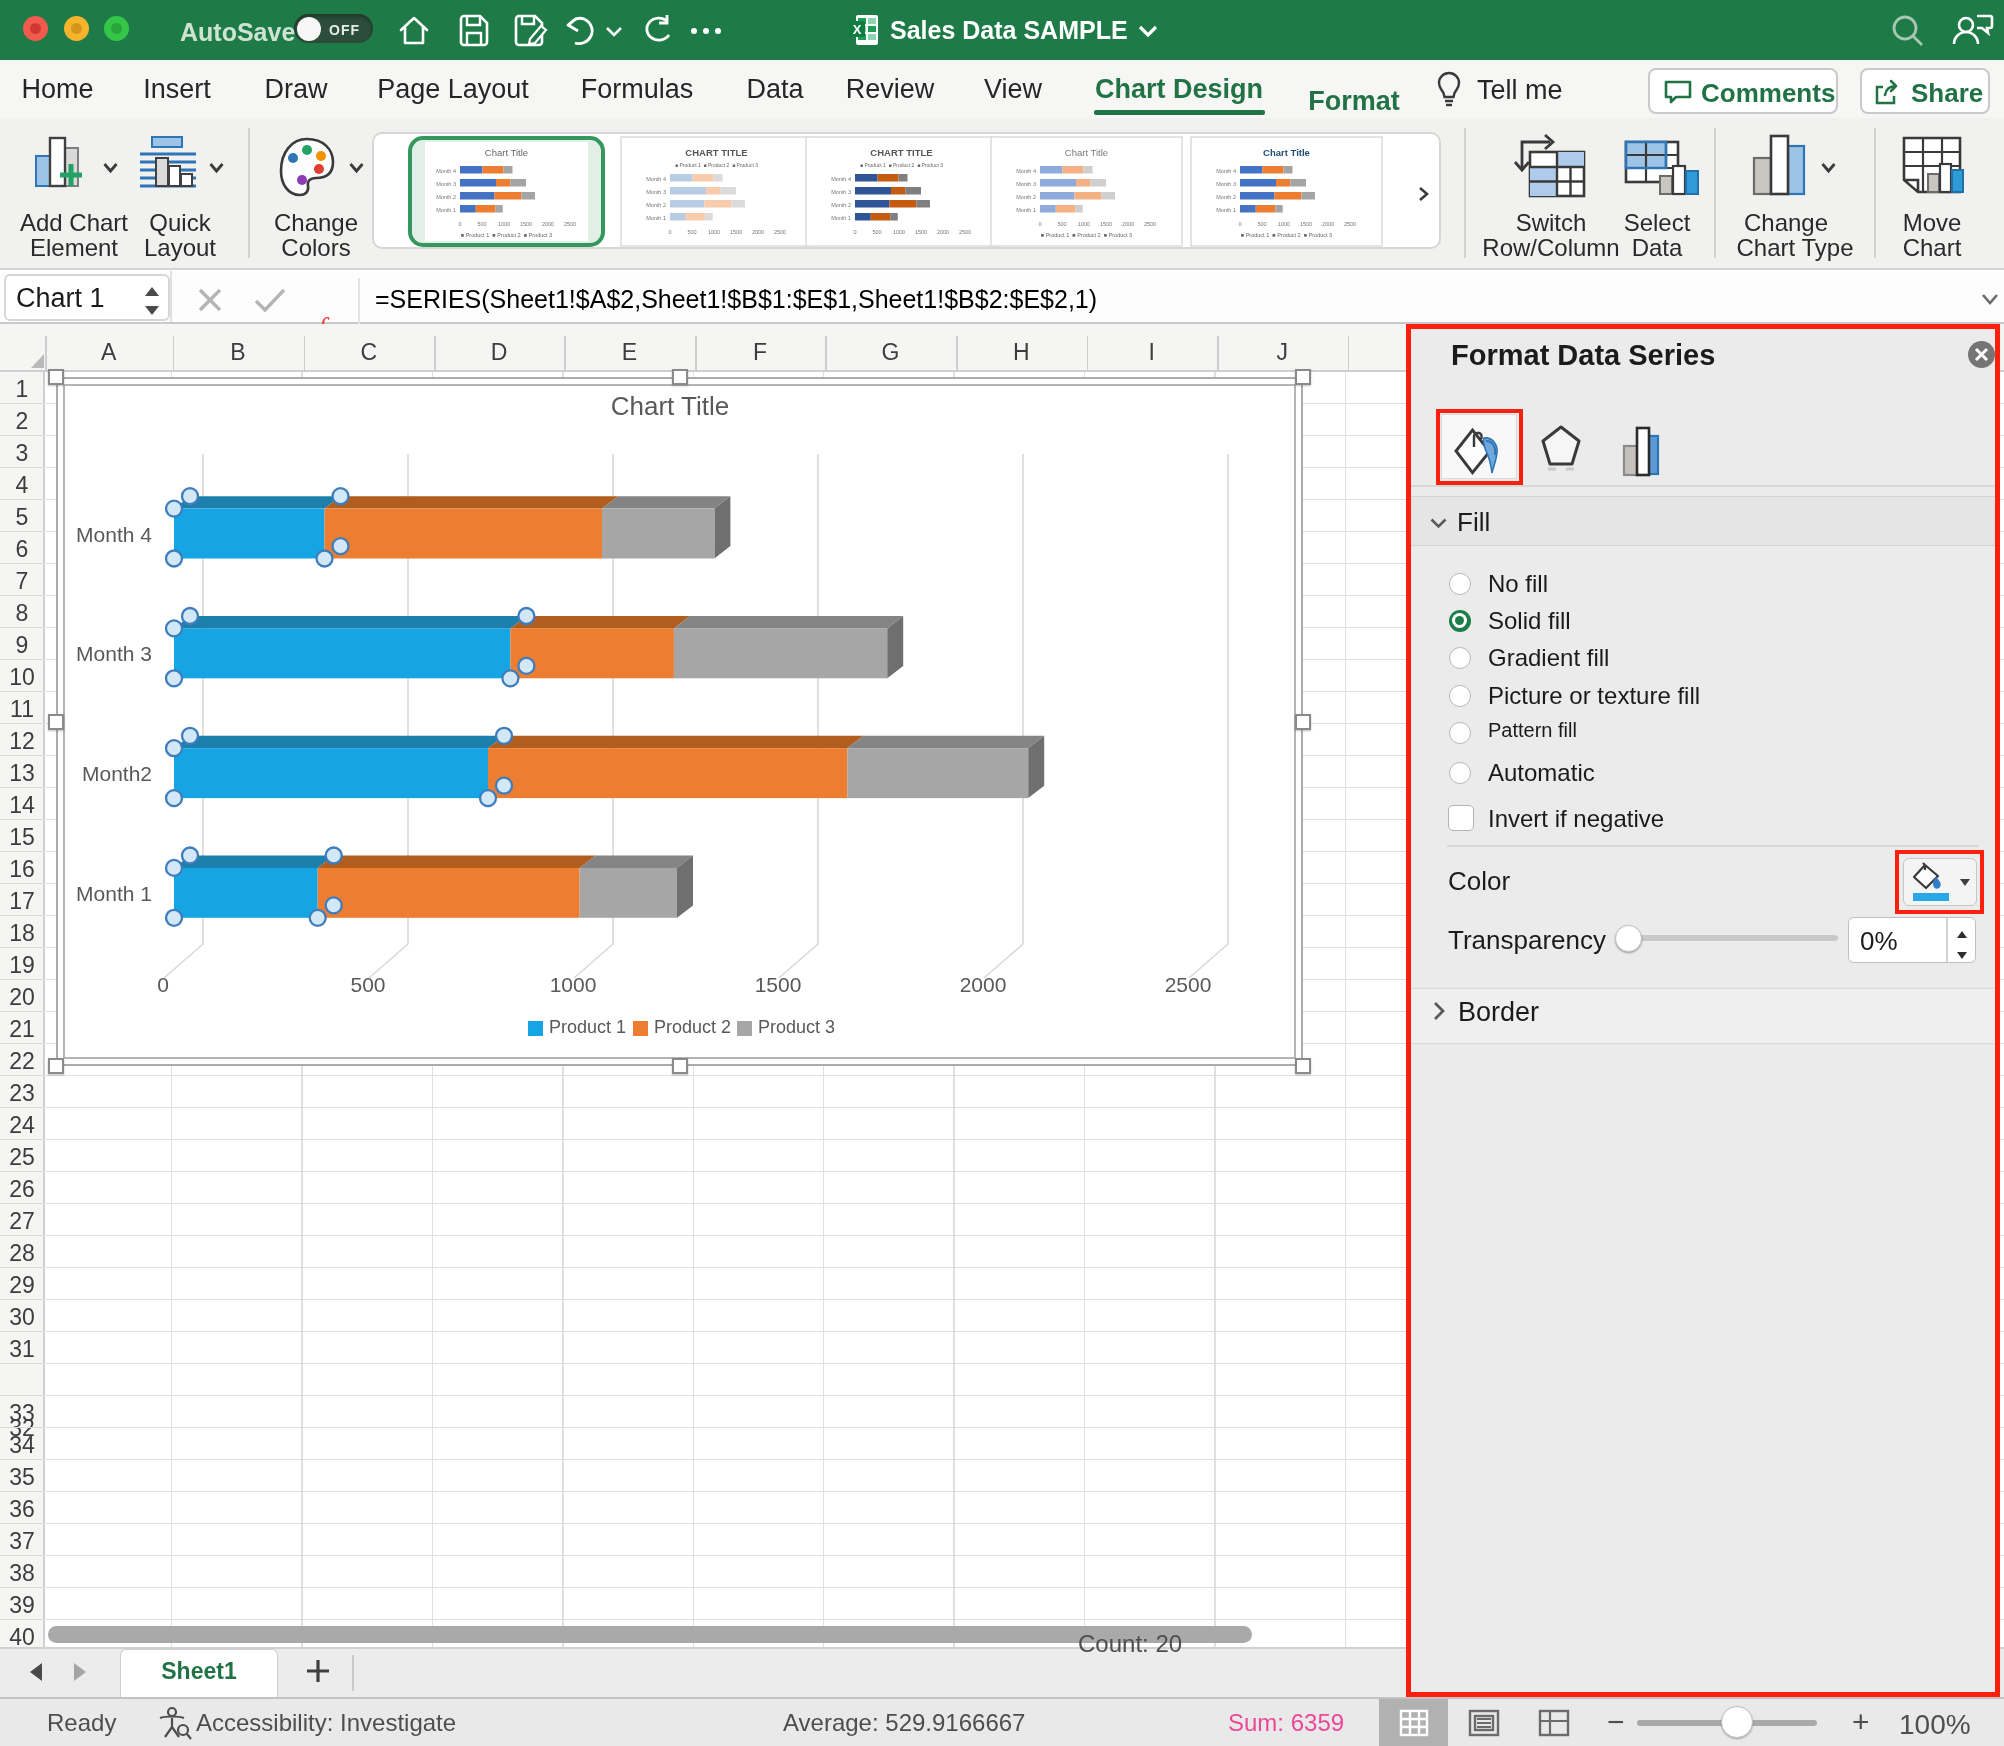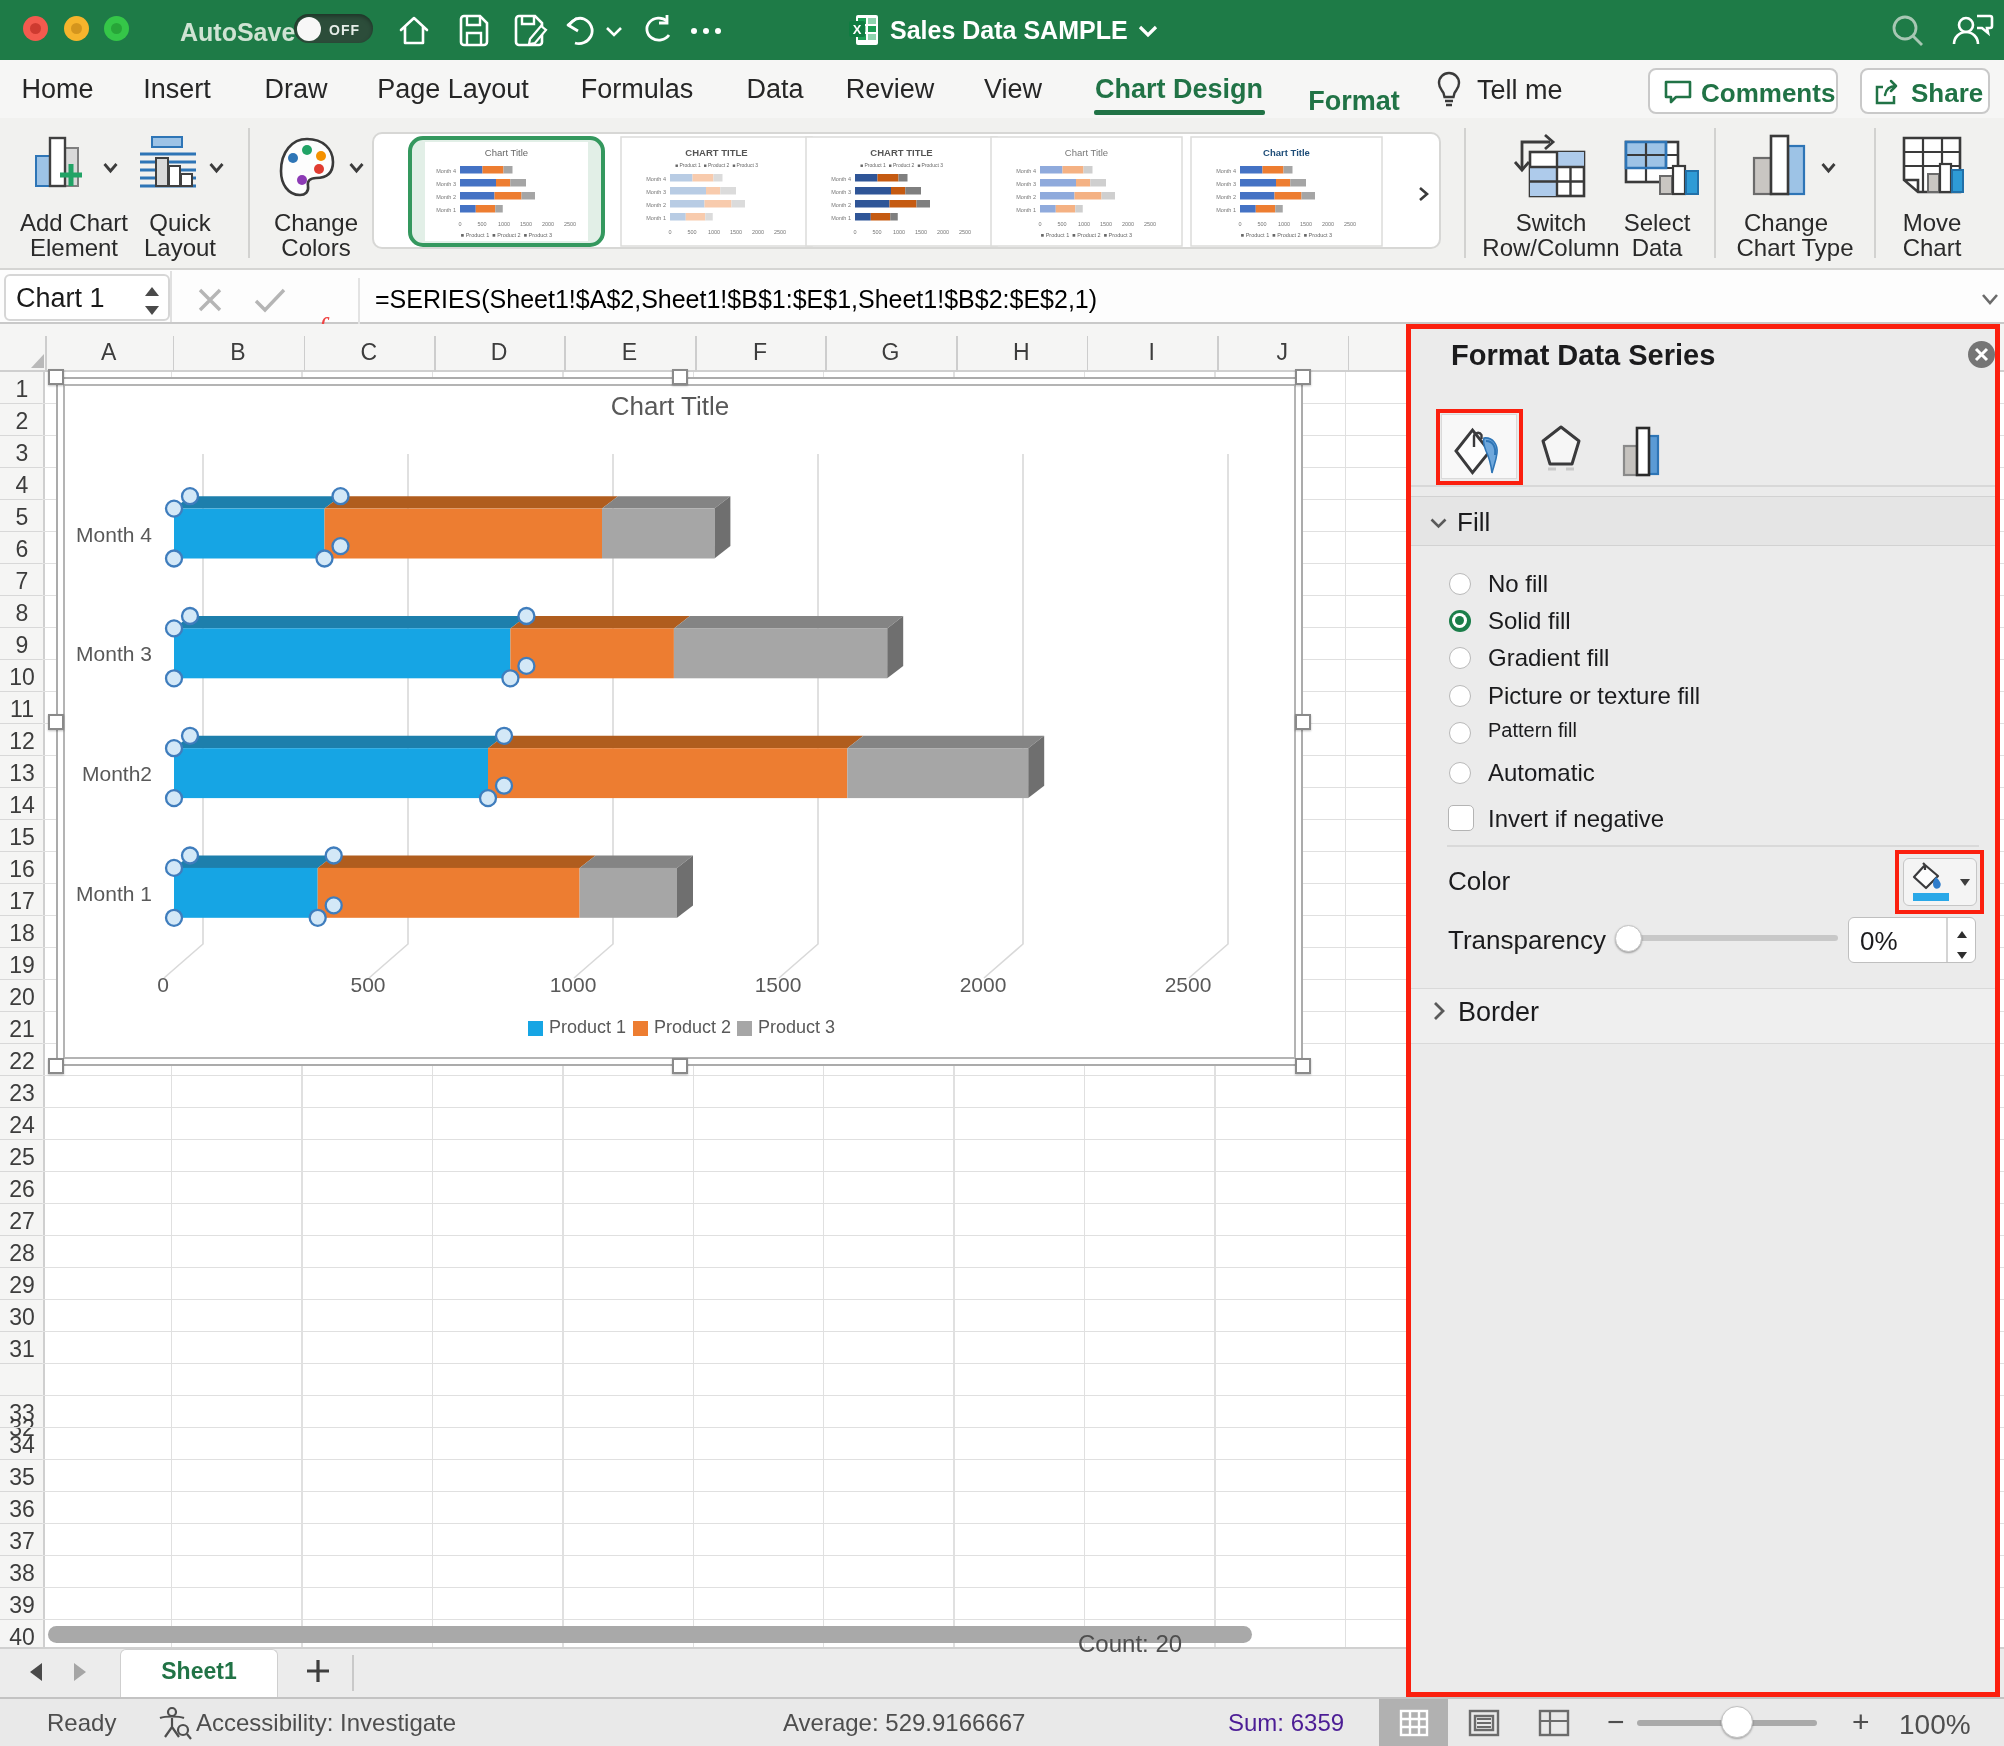--- a/index.html
+++ b/index.html
@@ -574,21 +574,21 @@
 <div class="txt" style="left:47px;top:1709px;font-size:24px;color:#4e4e4e;">Ready</div>
 <svg style="left:157px;top:1706px;" width="34" height="34" viewBox="0 0 34 34" fill="none" stroke="#4e4e4e" stroke-width="2.2">
 <circle cx="15" cy="6" r="4"></circle>
     <path d="M3 12 C8 10 22 10 27 12 M15 12 V21 M15 21 L8 31 M15 21 L22 31"></path>
 <circle cx="26" cy="24" r="5"></circle>
     <path d="M30 28 L34 33"></path>
   </svg>
 <div class="txt" style="left:196px;top:1709px;font-size:24px;color:#4e4e4e;">Accessibility: Investigate</div>
 <div class="txt" style="left:783px;top:1709px;font-size:24px;color:#4e4e4e;">Average: 529.9166667</div>
 <div class="txt" style="left:1078px;top:1615px;font-size:24px;color:#4e4e4e;margin-top:15px;">Count: 20</div>
-<div class="txt" style="left:1228px;top:1709px;font-size:24px;color:#4c1d95;">Sum: 6359</div>
+<div class="txt" style="left:1228px;top:1709px;font-size:24px;color:#ec4899;">Sum: 6359</div>
 <div class="abs" style="left:1379px;top:1699px;width:69px;height:47px;background:#b1b1b1;"></div>
 <svg style="left:1399px;top:1709px;" width="30" height="28" viewBox="0 0 30 28" stroke="#fff" stroke-width="2.4" fill="none">
 <rect x="2" y="2" width="26" height="24"></rect>
     <path d="M2 10 h26 M2 18 h26 M11 2 v24 M20 2 v24"></path>
   </svg>
 <svg style="left:1468px;top:1709px;" width="32" height="28" viewBox="0 0 32 28" stroke="#6b6b6b" stroke-width="2.4" fill="none">
 <rect x="2" y="2" width="28" height="24"></rect>
     <rect x="7" y="7" width="18" height="14"></rect>
     <path d="M9 10 h14 M9 14 h14 M9 18 h14" stroke-width="1.8"></path>
   </svg>

